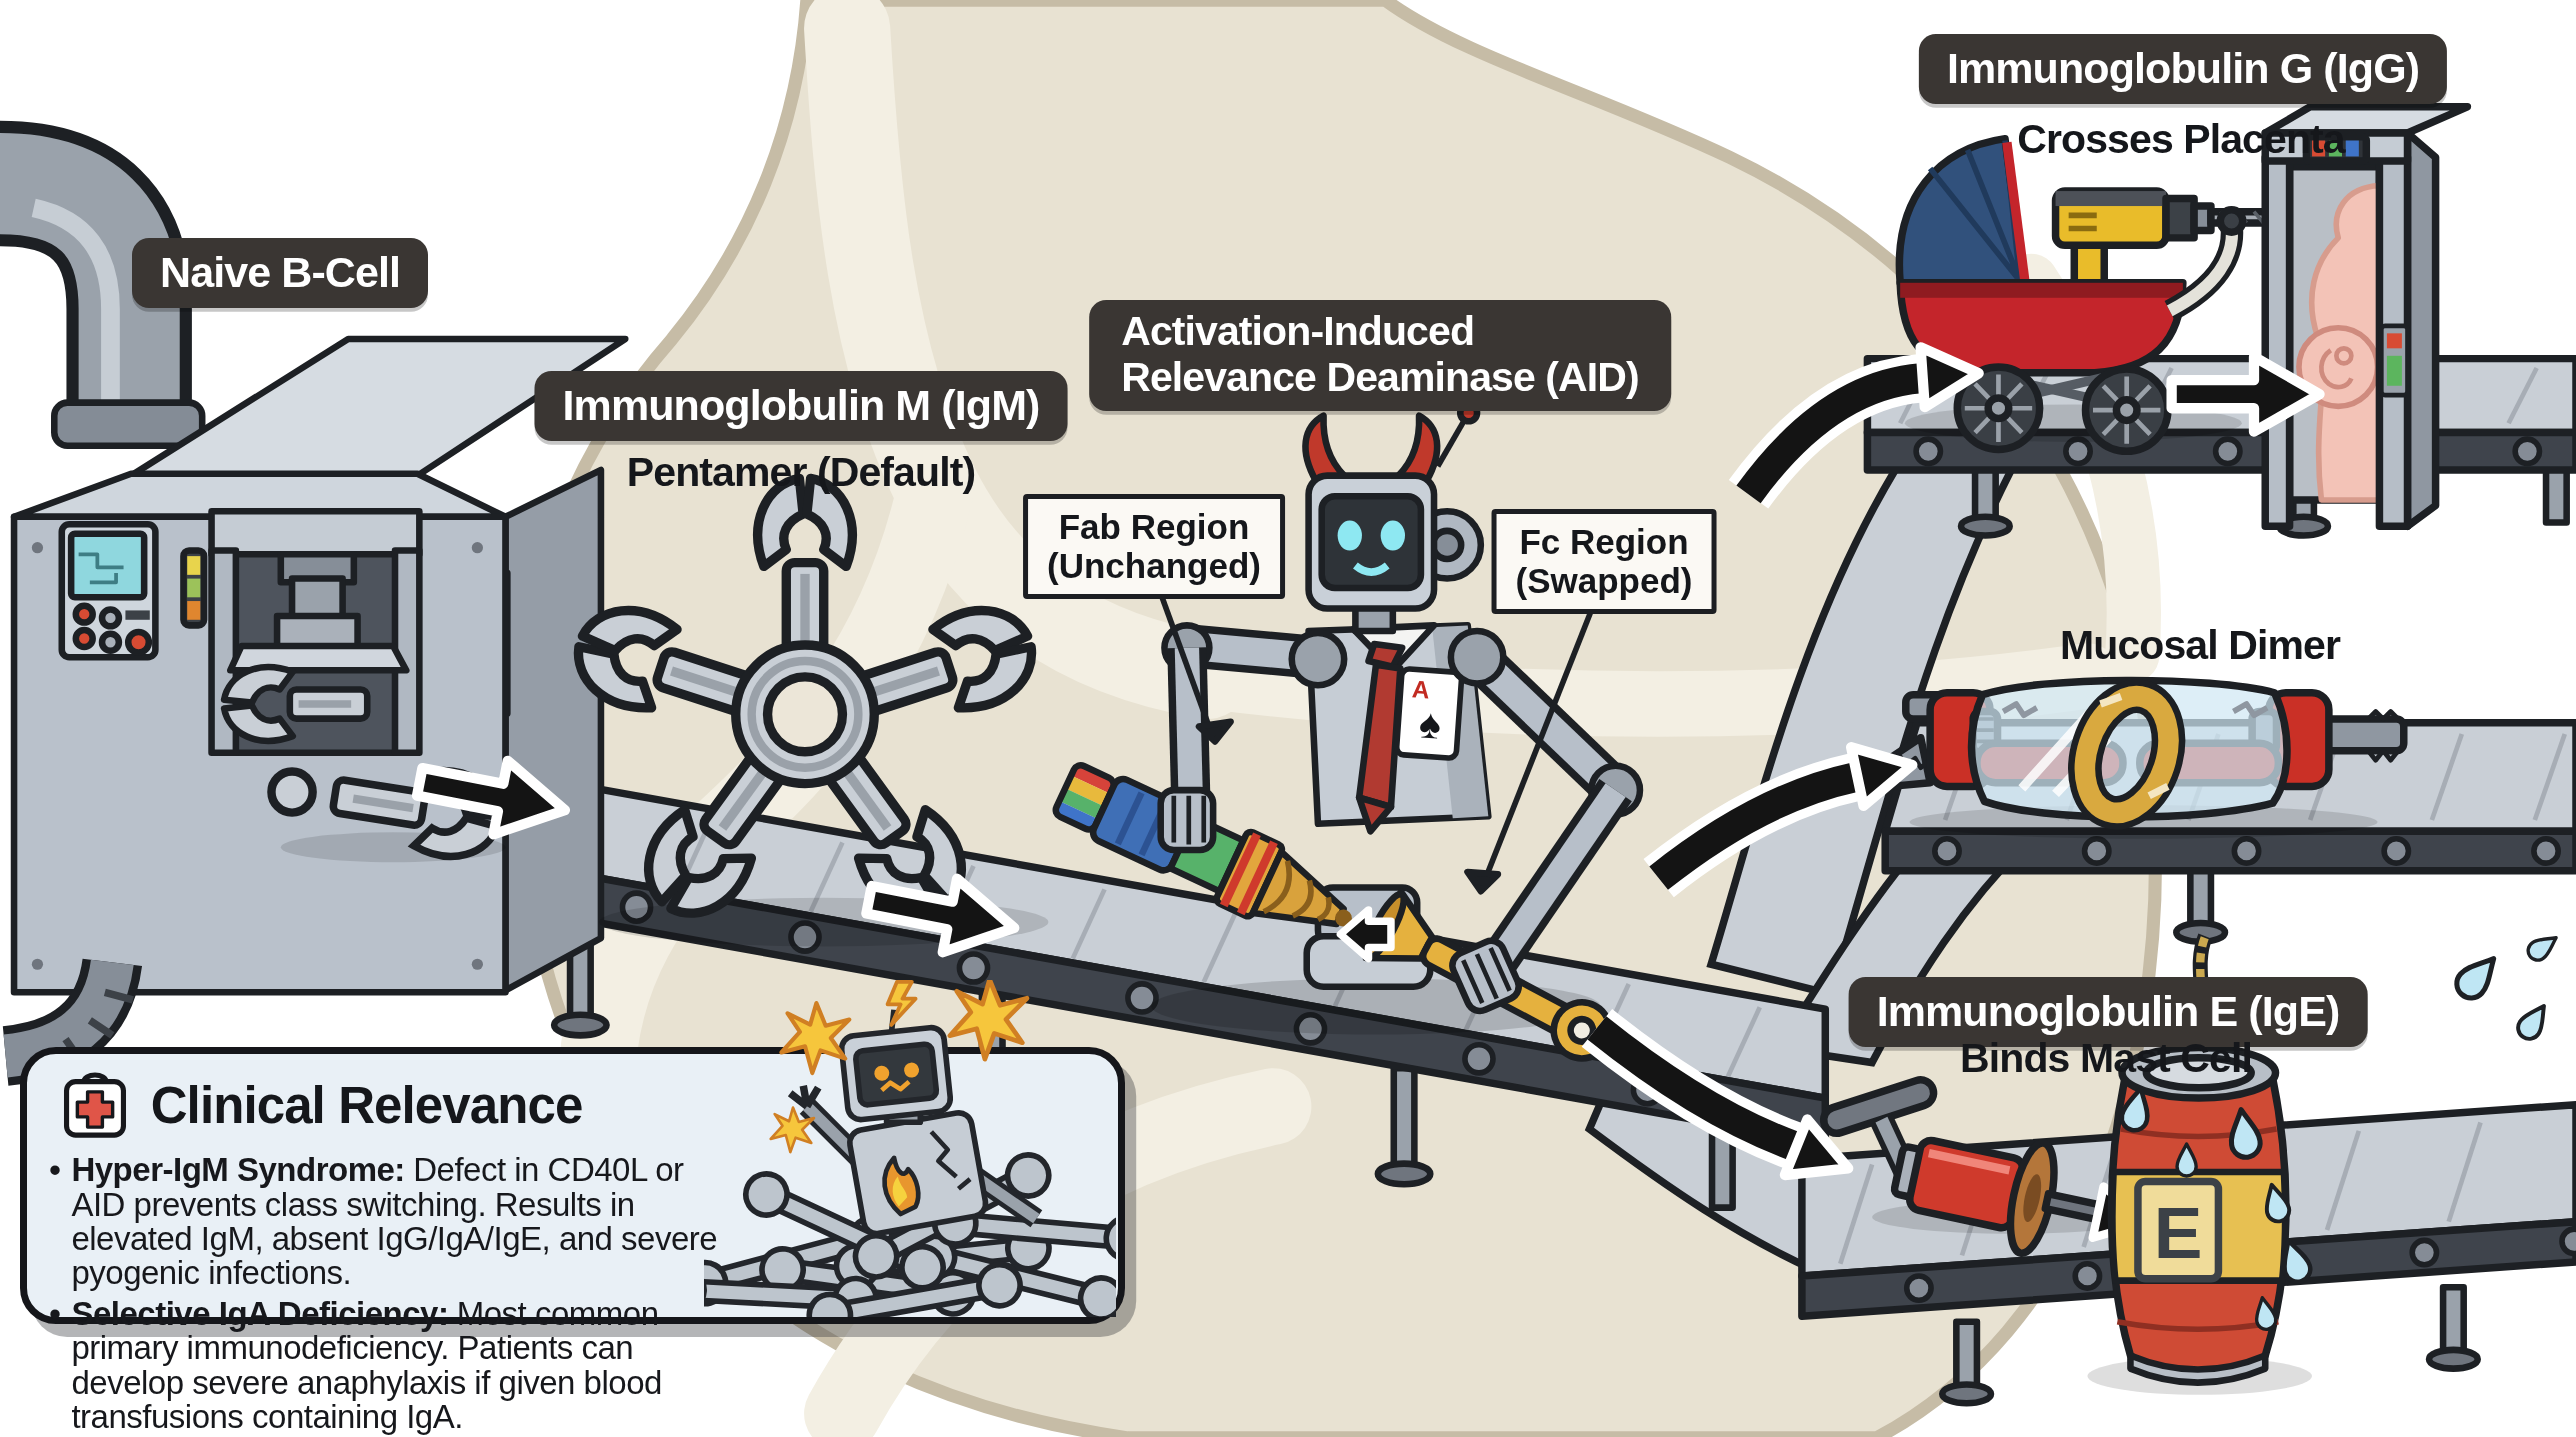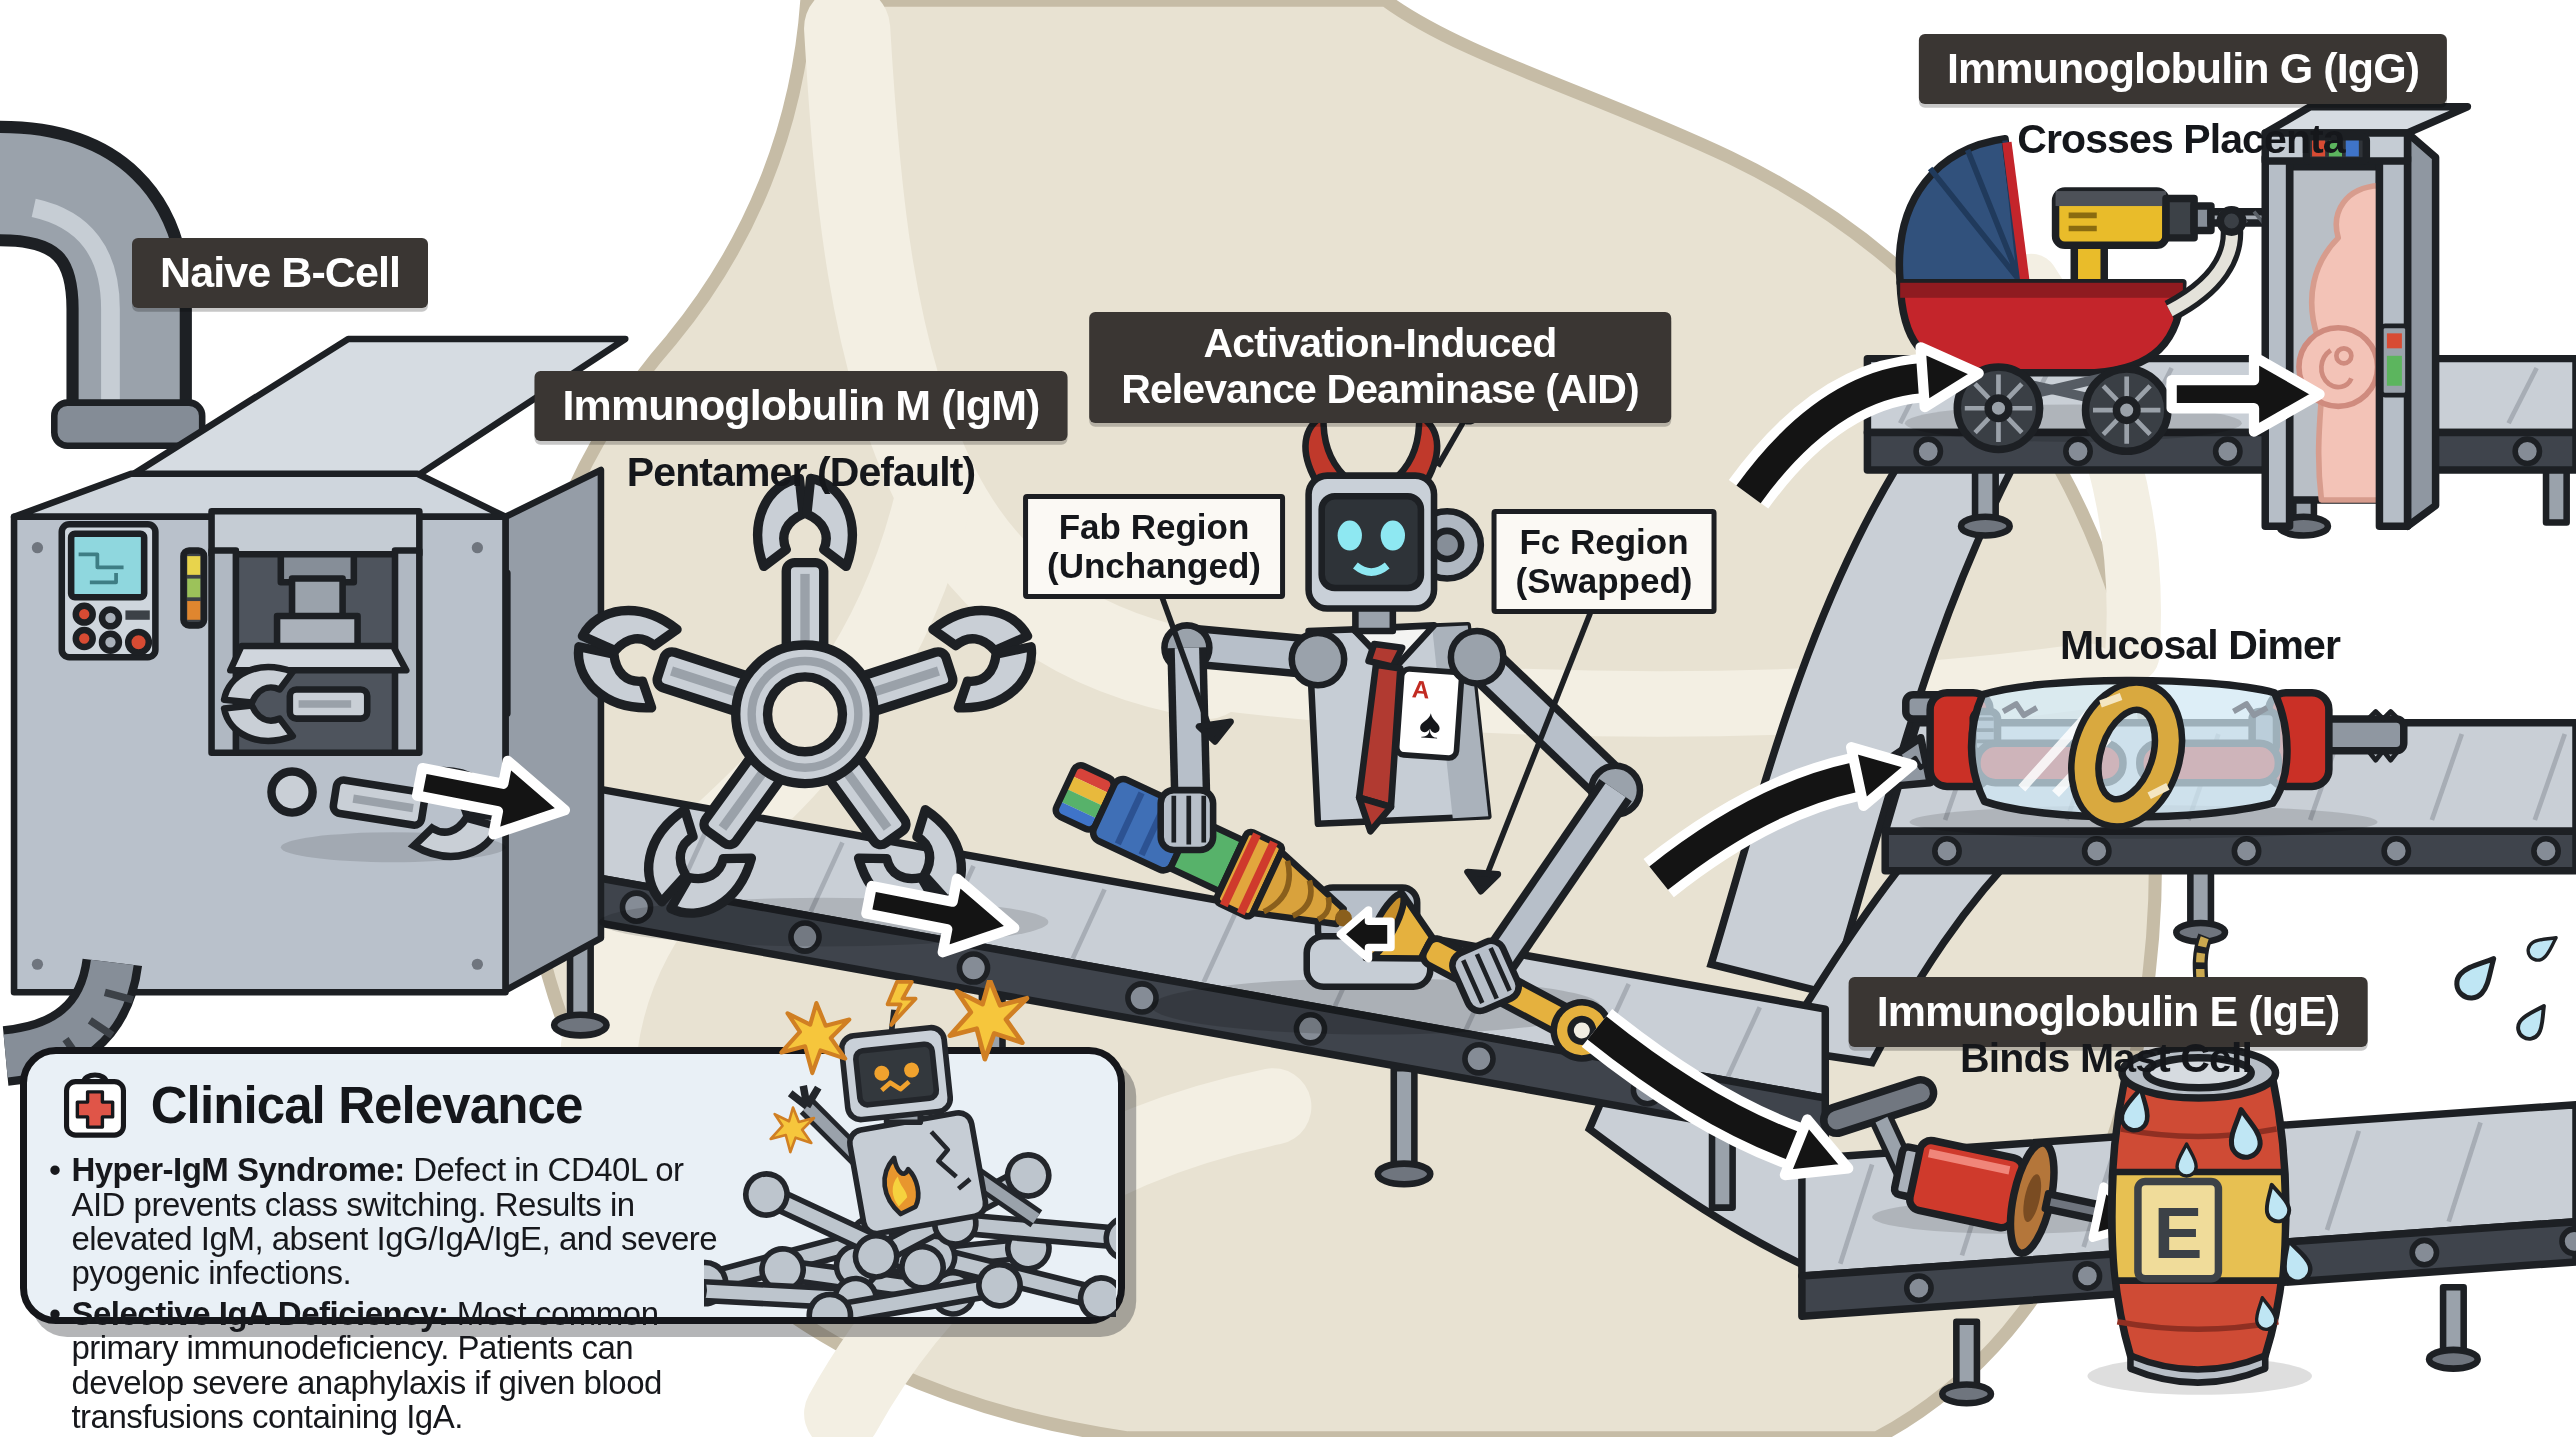--- a/index.html
+++ b/index.html
@@ -1,21 +1,21 @@
 <!DOCTYPE html>
 <html style="font-size:15px"><head>
 <meta charset="utf-8">
 <style>
   html,body{margin:0;padding:0;width:2576px;height:1438px;background:#ffffff;
     font-family:"Liberation Sans",sans-serif;overflow:hidden}
   #stage{position:relative;width:2576px;height:1438px}
   #art{position:absolute;left:0;top:0;z-index:1}
   .pill{position:absolute;z-index:4;background:#3a3633;color:#fff;font-weight:bold;
-    font-size:43px;letter-spacing:-0.9px;padding:10.3px 28px;border-radius:6px;
-    white-space:nowrap;text-align:center;box-shadow:0 3.7px 0 rgba(0,0,0,.22)}
+    font-size:43px;letter-spacing:-0.9px;padding:10.3px 28px;border-radius:17px;
+    white-space:nowrap;text-align:left;box-shadow:0 3.7px 0 rgba(0,0,0,.22)}
   .pc{transform:translateX(-50%)}
   .pill .l2{display:block;font-size:41px;line-height:1.12}
   .sub{position:absolute;z-index:4;color:#15171b;font-weight:bold;font-size:41px;
     letter-spacing:-0.9px;transform:translateX(-50%);white-space:nowrap}
   .callout{position:absolute;z-index:4;background:#fbf9f4;border:5.6px solid #1c1e22;
     border-radius:4px;color:#15171b;font-weight:bold;font-size:35px;line-height:1.14;
     text-align:center;padding:7.5px 19px;transform:translateX(-50%);white-space:nowrap}
   .clin{position:absolute;z-index:5;left:19.7px;top:1047px;width:1105px;height:277px;
     background:#e9f0f6;border:7.5px solid #15161a;border-radius:36px;
     box-shadow:11.2px 13px 0 rgba(40,42,48,.35);box-sizing:border-box;
@@ -494,21 +494,21 @@
     <use href="#headP" transform="translate(1930,1230) rotate(22)"></use>
   </g>
 </g>
 </svg>
 
 <div class="pill" style="left:132px;top:238px"><span>Naive B-Cell</span></div>
 
 <div class="pill pc" style="left:801px;top:371px"><span>Immunoglobulin M (IgM)</span></div>
 <div class="sub" style="left:801px;top:449px">Pentamer (Default)</div>
 
-<div class="pill pc" style="left:1380px;top:312px;padding:9.4px 32px">
+<div class="pill pc" style="left:1380px;top:300px;padding:9.4px 32px">
   <span class="l2">Activation-Induced</span>
   <span class="l2">Relevance Deaminase (AID)</span>
 </div>
 
 <div class="callout" style="left:1154px;top:494px">
   <span style="display:block">Fab Region</span>
   <span style="display:block">(Unchanged)</span>
 </div>
 <div class="callout" style="left:1604px;top:509px">
   <span style="display:block">Fc Region</span>

